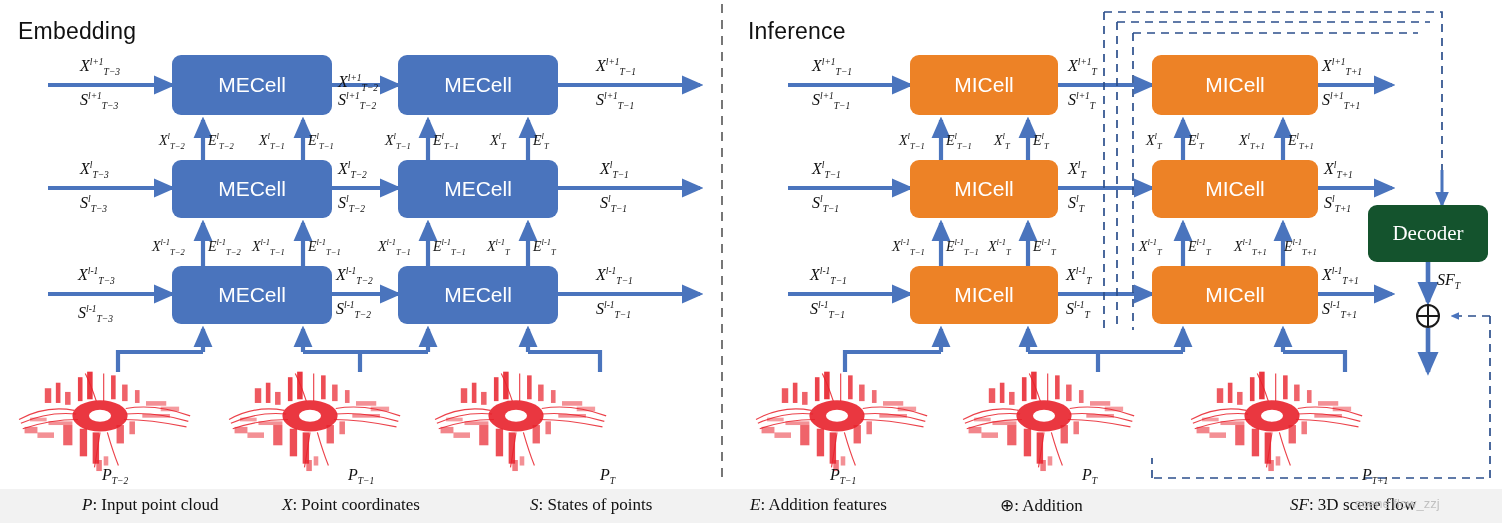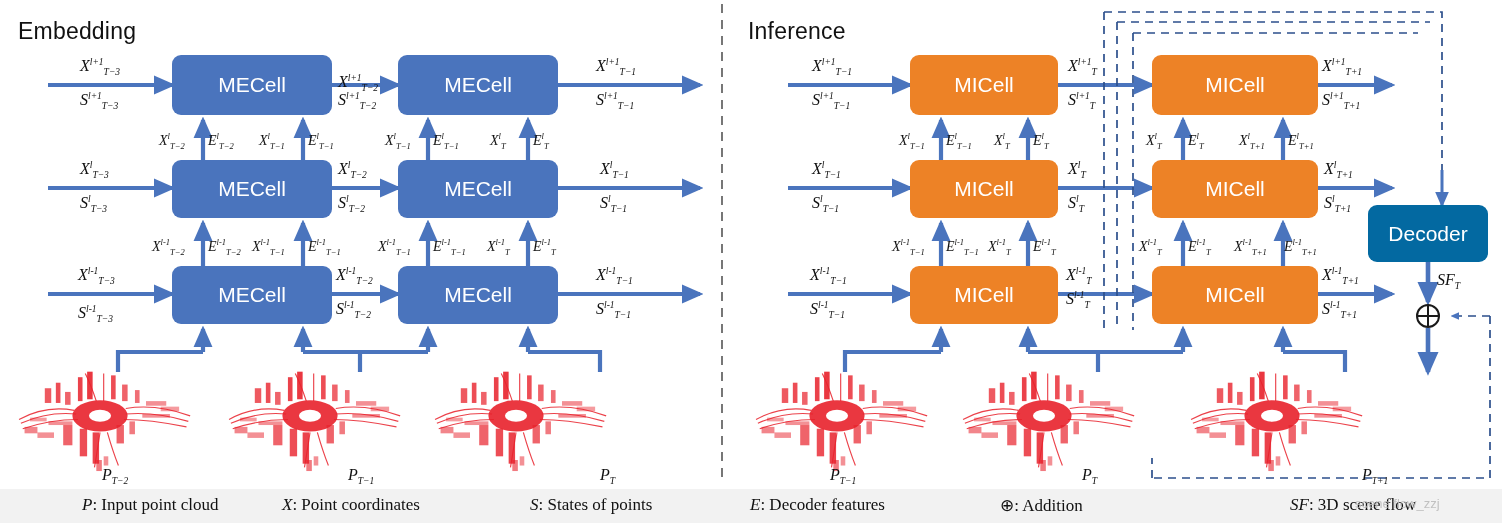--- a/index.html
+++ b/index.html
@@ -7,21 +7,21 @@
        font-family:"Liberation Sans",sans-serif;}
   #stage{position:absolute;left:0;top:0;width:1502px;height:523px;}
   svg#canvas{position:absolute;left:0;top:0;width:1502px;height:523px;}
 
   .sect-title{position:absolute;font-size:23px;color:#111;letter-spacing:.2px;}
 
   .cell{position:absolute;border-radius:9px;display:flex;align-items:center;
         justify-content:center;color:#fff;font-size:21px;}
   .cell.me{background:#4a74bd;}
   .cell.mi{background:#ed8226;}
-  .cell.dec{background:#0369a1;}
+  .cell.dec{background:#14532d;font-family:Liberation Serif, serif;}
 
   
   .m{position:absolute;font-family:"Liberation Serif",serif;font-style:italic;
      color:#111;white-space:nowrap;line-height:1;}
   .m .b{font-size:16px;}
   .m sup{font-size:9.5px;font-style:italic;vertical-align:super;line-height:0;}
   .m sub{font-size:9.5px;font-style:italic;vertical-align:sub;line-height:0;}
   .m.small .b{font-size:14px;}
   .m.small sup,.m.small sub{font-size:8.5px;}
   .pclabel{position:absolute;font-family:"Liberation Serif",serif;font-style:italic;
@@ -386,21 +386,21 @@
   </div>
   <div class="m" style="left:1068px;top:161px;">
     <span class="b">X</span><sup>l</sup><sub>T</sub>
   </div>
   <div class="m" style="left:1068px;top:195px;">
     <span class="b">S</span><sup>l</sup><sub>T</sub>
   </div>
   <div class="m" style="left:1066px;top:267px;">
     <span class="b">X</span><sup>l-1</sup><sub>T</sub>
   </div>
-  <div class="m" style="left:1066px;top:291px;text-align:right;">
+  <div class="m" style="left:1066px;top:301px;text-align:right;">
     <span class="b">S</span><sup>l-1</sup><sub>T</sub>
   </div>
 
   <div class="m" style="left:1322px;top:58px;">
     <span class="b">X</span><sup>l+1</sup><sub>T+1</sub>
   </div>
   <div class="m" style="left:1322px;top:92px;">
     <span class="b">S</span><sup>l+1</sup><sub>T+1</sub>
   </div>
   <div class="m" style="left:1324px;top:161px;">
@@ -493,21 +493,21 @@
     <div class="lg" style="left:82px;">
       <i>P</i><span>: Input point cloud</span>
     </div>
     <div class="lg" style="left:282px;">
       <i>X</i><span>: Point coordinates</span>
     </div>
     <div class="lg" style="left:530px;">
       <i>S</i><span>: States of points</span>
     </div>
     <div class="lg" style="left:750px;">
-      <i>E</i><span>: Decoder features</span>
+      <i>E</i><span>: Addition features</span>
     </div>
     <div class="lg" style="left:1000px;">
       <span>⊕</span><span>: Addition</span>
     </div>
     <div class="lg" style="left:1290px;">
       <i>SF</i><span>: 3D scene flow</span>
     </div>
   </div>
   <div class="wm">scene flow_zzj</div>
 

